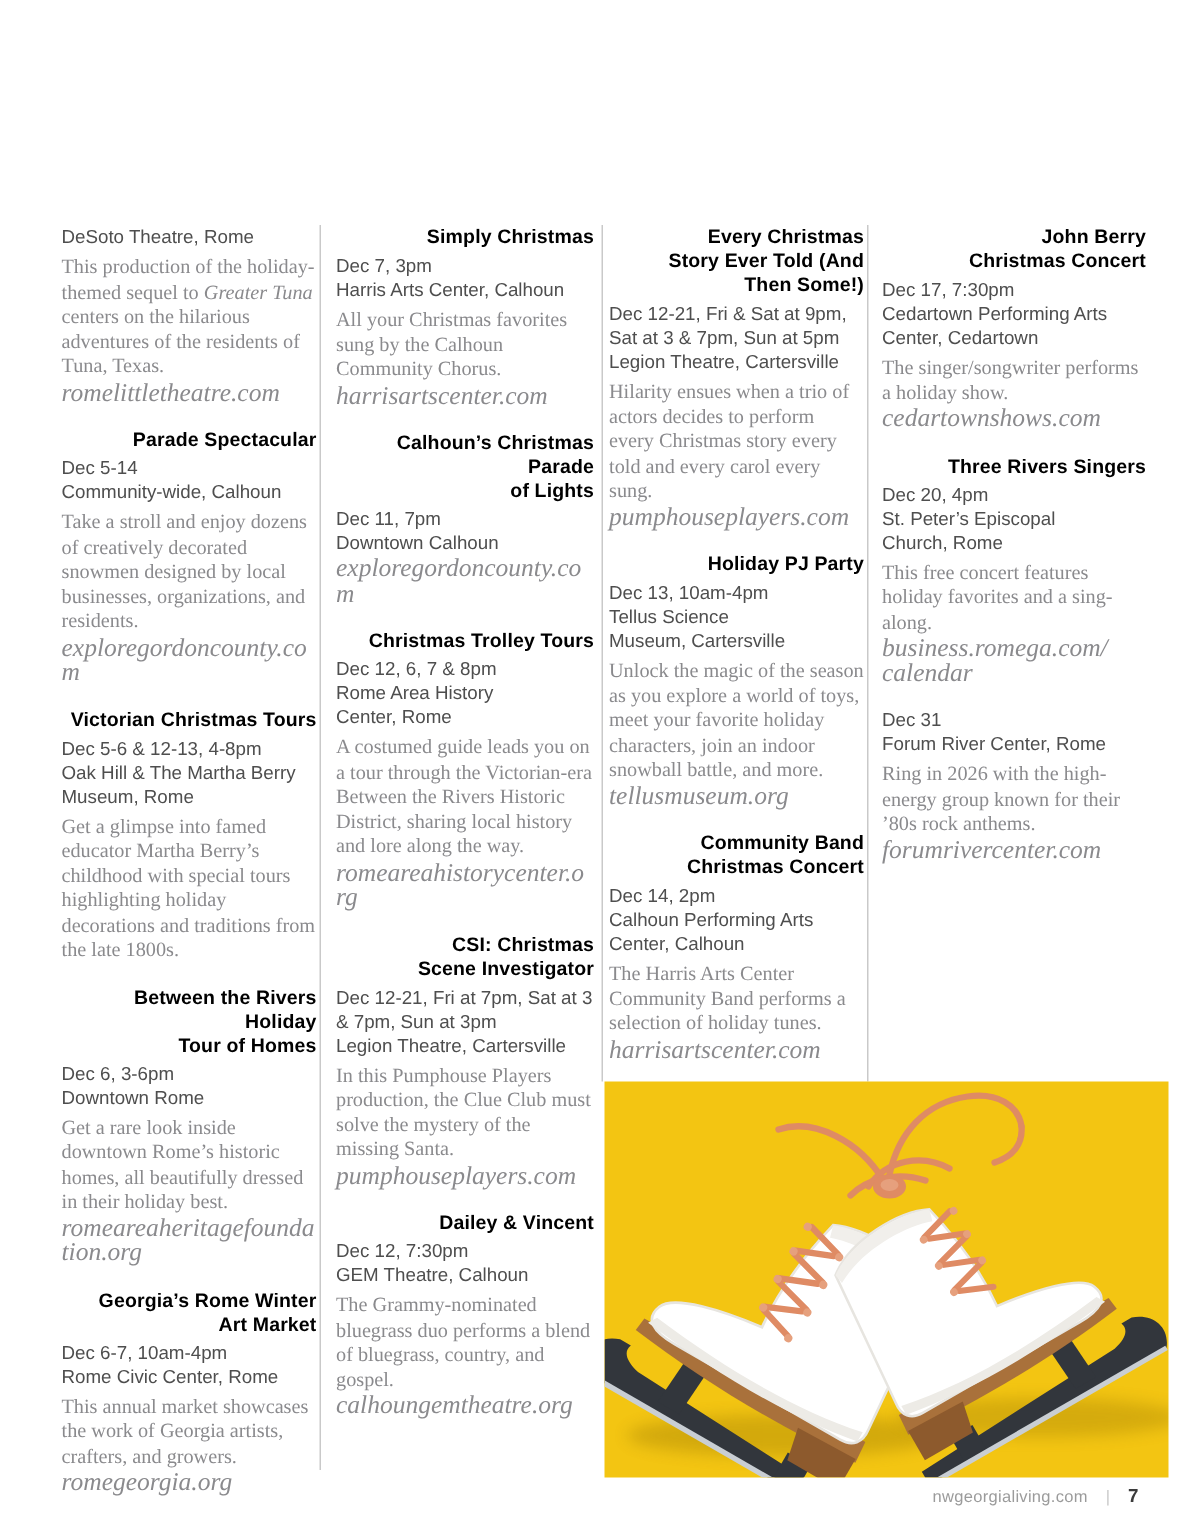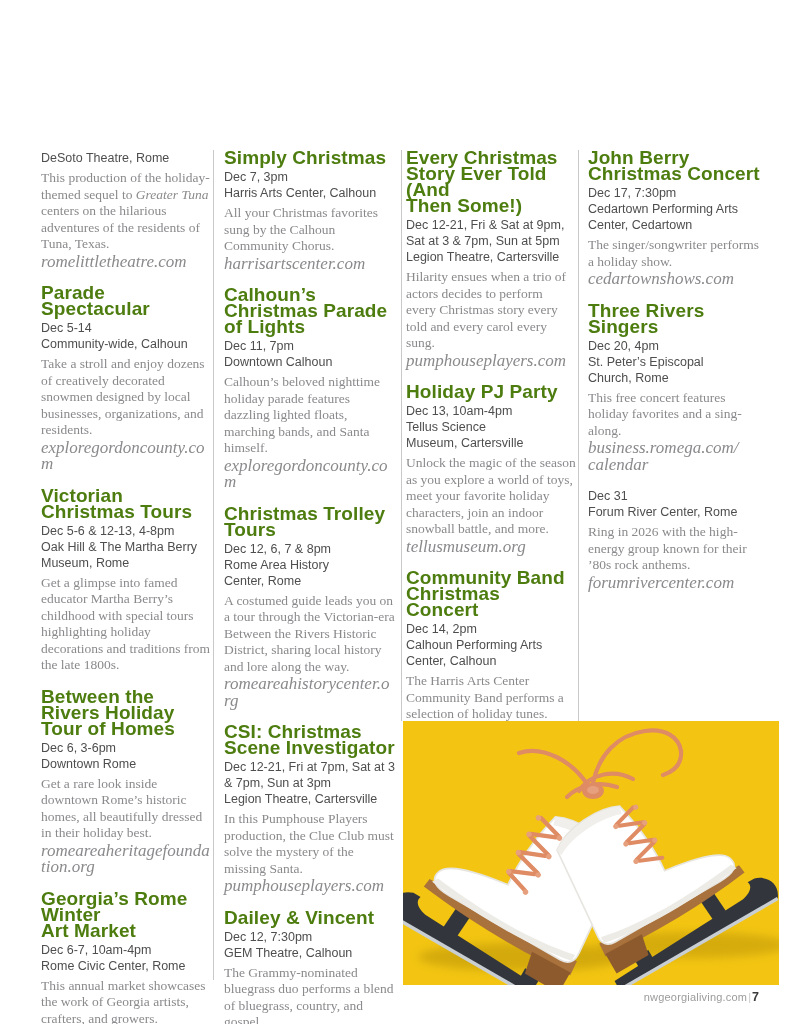--- a/index.html
+++ b/index.html
@@ -17,22 +17,22 @@
   .col-2{left:406px;width:170px;}
   .col-3{left:588px;width:176px;}
 
   .vdiv{position:absolute;width:1px;background:#c9c9c9;top:150px;}
   .vdiv-0{left:213px;height:830px;}
   .vdiv-1{left:401px;height:571px;}
   .vdiv-2{left:578px;height:571px;}
 
   .event{margin:0 0 15px 0;}
   .event-title{
-    font-weight:bold;font-size:19px;line-height:16px;color:#4d7c0f;
-    margin:0 0 3px 0;white-space:pre-line;letter-spacing:.1px;
+    font-weight:bold;font-size:13px;line-height:16px;color:#000000;
+    margin:0 0 3px 0;white-space:pre-line;letter-spacing:.1px;text-align:right;
   }
   .event-meta{
     font-size:12.5px;line-height:16px;color:#4e4e4e;white-space:pre-line;
   }
   .event-desc{
     font-family:"Liberation Serif",serif;font-size:13.5px;line-height:16.5px;
     color:#8a8a8d;margin:4px 0 0 0;
   }
   .event-desc em{font-style:italic;}
   .event-url{
@@ -42,21 +42,21 @@
   }
 
   
   .photo{
     position:absolute;left:403px;top:721px;width:376px;height:264px;
     background:#f3c512;overflow:hidden;
   }
 
   
   .footer{
-    position:absolute;top:990px;right:30px;display:flex;align-items:baseline;gap:1px;
+    position:absolute;top:990px;right:30px;display:flex;align-items:baseline;gap:12px;
   }
   .footer .site{font-size:11px;color:#9b9b9b;letter-spacing:.2px;}
   .footer .sep{font-size:11px;color:#c9c9c9;}
   .footer .pagenum{font-size:12.5px;font-weight:bold;color:#3b3b3b;}
 </style>
 </head>
 <body>
 
 <div class="page">
 
@@ -107,21 +107,20 @@
         <div class="event-meta">Dec 7, 3pm</div>
         <div class="event-meta">Harris Arts Center, Calhoun</div>
         <div class="event-desc"><span>All your Christmas favorites sung by the Calhoun Community Chorus.</span></div>
         <div class="event-url">harrisartscenter.com</div>
       </div>
       <div class="event">
         <div class="event-title">Calhoun’s Christmas Parade
 of Lights</div>
         <div class="event-meta">Dec 11, 7pm</div>
         <div class="event-meta">Downtown Calhoun</div>
-        <div class="event-desc"><span>Calhoun’s beloved nighttime holiday parade features dazzling lighted floats, marching bands, and Santa himself.</span></div>
         <div class="event-url">exploregordoncounty.com</div>
       </div>
       <div class="event">
         <div class="event-title">Christmas Trolley Tours</div>
         <div class="event-meta">Dec 12, 6, 7 &amp; 8pm</div>
         <div class="event-meta">Rome Area History
 Center, Rome</div>
         <div class="event-desc"><span>A costumed guide leads you on a tour through the Victorian-era Between the Rivers Historic District, sharing local history and lore along the way.</span></div>
         <div class="event-url">romeareahistorycenter.org</div>
       </div>

